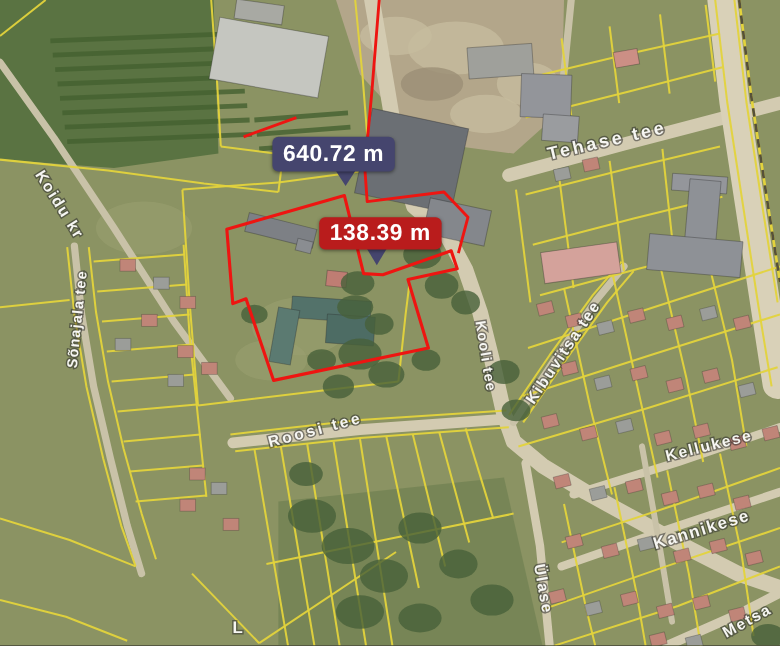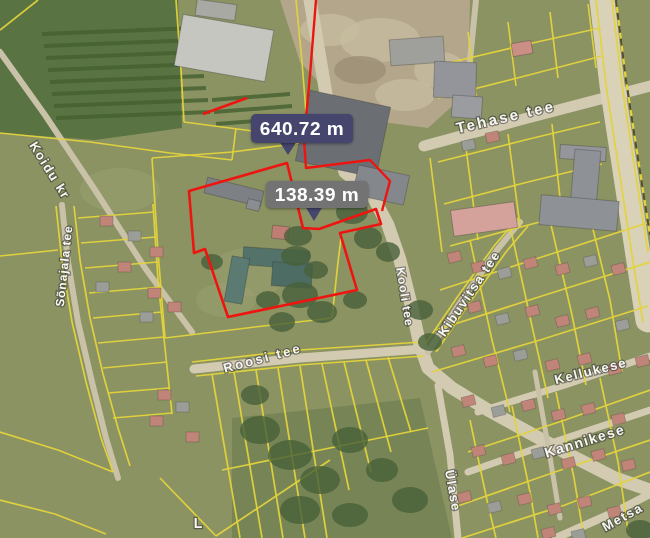--- a/index.html
+++ b/index.html
@@ -232,19 +232,19 @@
       <text x="470" y="294" fill="#f6f6f2" font-size="13" font-weight="700" letter-spacing="1.5" text-anchor="middle" dominant-baseline="middle" paint-order="stroke" stroke="rgba(45,45,45,.55)" stroke-width="2.4" font-family="&quot;Liberation Sans&quot;, sans-serif" transform="rotate(-56 470 294)">Kibuvitsa tee</text>
       <text x="591" y="372" fill="#f6f6f2" font-size="13" font-weight="700" letter-spacing="1.5" text-anchor="middle" dominant-baseline="middle" paint-order="stroke" stroke="rgba(45,45,45,.55)" stroke-width="2.4" font-family="&quot;Liberation Sans&quot;, sans-serif" transform="rotate(-14 591 372)">Kellukese</text>
       <text x="585" y="442" fill="#f6f6f2" font-size="14" font-weight="700" letter-spacing="1.5" text-anchor="middle" dominant-baseline="middle" paint-order="stroke" stroke="rgba(45,45,45,.55)" stroke-width="2.4" font-family="&quot;Liberation Sans&quot;, sans-serif" transform="rotate(-17 585 442)">Kannikese</text>
       <text x="452" y="491" fill="#f6f6f2" font-size="13" font-weight="700" letter-spacing="1.5" text-anchor="middle" dominant-baseline="middle" paint-order="stroke" stroke="rgba(45,45,45,.55)" stroke-width="2.4" font-family="&quot;Liberation Sans&quot;, sans-serif" transform="rotate(80 452 491)">Ülase</text>
       <text x="623" y="518" fill="#f6f6f2" font-size="13" font-weight="700" letter-spacing="1.5" text-anchor="middle" dominant-baseline="middle" paint-order="stroke" stroke="rgba(45,45,45,.55)" stroke-width="2.4" font-family="&quot;Liberation Sans&quot;, sans-serif" transform="rotate(-29 623 518)">Metsa</text>
       <text x="198" y="524" fill="#f6f6f2" font-size="14" font-weight="700" letter-spacing="0" text-anchor="middle" dominant-baseline="middle" paint-order="stroke" stroke="rgba(45,45,45,.55)" stroke-width="2.4" font-family="&quot;Liberation Sans&quot;, sans-serif" transform="rotate(0 198 524)">L</text>
       <polygon points="279,141 297,141 288,155" fill="#45456e"></polygon>
       <polygon points="305,206 323,206 314,221" fill="#45456e"></polygon>
     </svg>
 
-  <div class="badge" id="badge-0" style="left: 251px; top: 114px; width: 102px; height: 29px; background: rgb(69, 69, 110);">
+  <div class="badge" id="badge-0" style="left: 227px; top: 114px; width: 102px; height: 29px; background: rgb(69, 69, 110);">
     <span>640.72 m</span>
   </div>
-  <div class="badge" id="badge-1" style="left: 266px; top: 181px; width: 102px; height: 27px; background: #737373;">
+  <div class="badge" id="badge-1" style="left: 266px; top: 181px; width: 102px; height: 27px; background: #b91c1c;">
     <span>138.39 m</span>
   </div>
 </div>
 
 </body></html>

